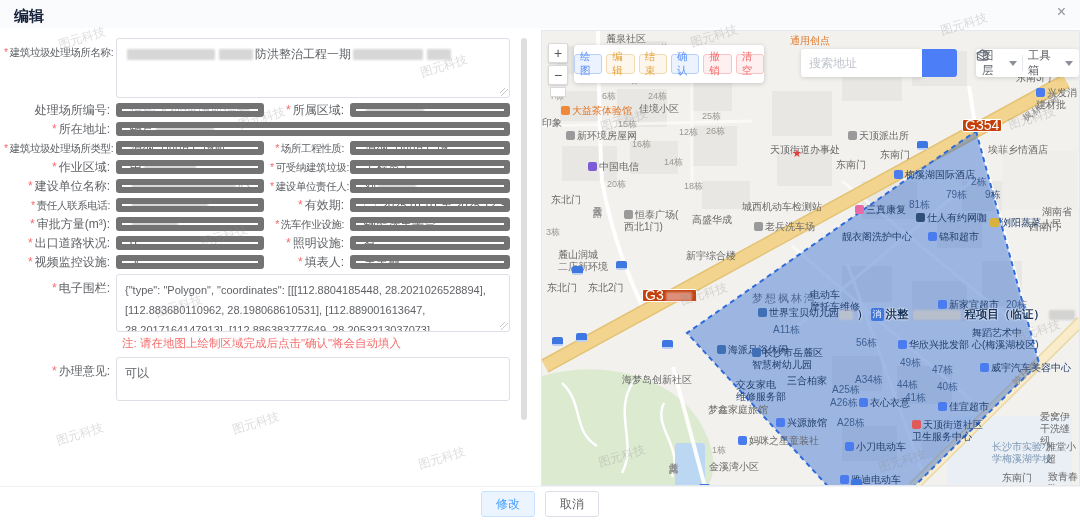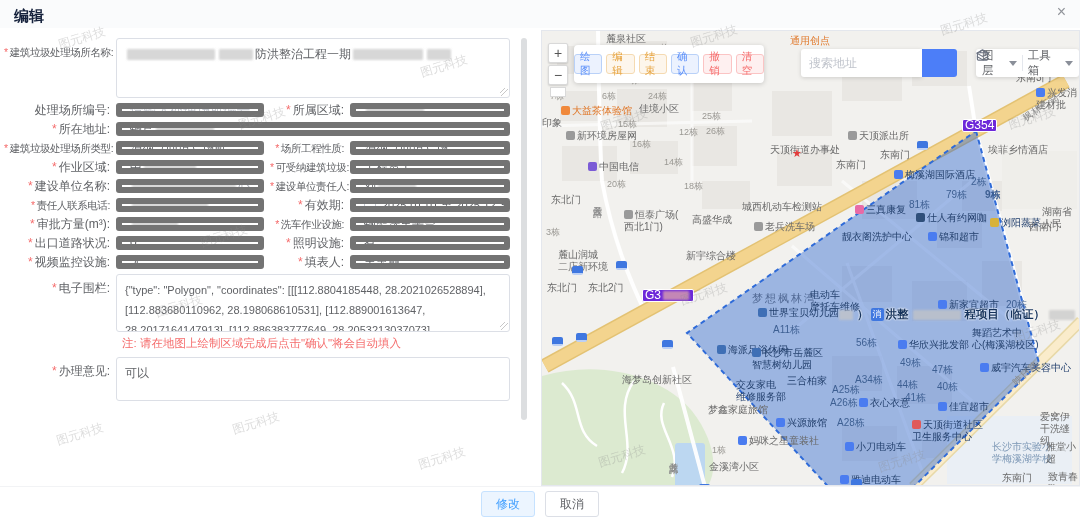--- a/index.html
+++ b/index.html
@@ -49,21 +49,21 @@
   .ml.n{color:#9a9893;font-size:9px}
   .ml.nb{color:#3d5f92;font-size:10px}
   .ml.o{color:#e0782a}
   .ml.rd{color:#8a8a8a;font-size:9.5px;letter-spacing:1px}
   .ml.area{color:#49618c;font-size:11px;letter-spacing:2px;opacity:.9}
   .ml.edu{color:#7c97b5}
   .ml .dot{display:inline-block;width:9px;height:9px;border-radius:2px;margin-right:2px;vertical-align:-1px}
   .vert{writing-mode:vertical-rl}
   .bus{position:absolute;width:11px;height:9px;background:#3f77e0;border-radius:2px;z-index:2;border-bottom:2px solid #bcd0f5}
   .star{position:absolute;color:#e23c3c;font-size:11px;z-index:2}
-  .gbadge{position:absolute;background:#6d28d9;color:#fff;font-size:12px;padding:0 2px;border-radius:2px;border:1px solid #fff;z-index:2;line-height:11px}
+  .gbadge{position:absolute;background:#c2410c;color:#fff;font-size:14px;padding:0 2px;border-radius:2px;border:1px solid #fff;z-index:2;line-height:11px}
   .obadge{position:absolute;width:14px;height:9px;background:#f0a03a;border-radius:2px;z-index:2}
   
   .zbox{position:absolute;left:6px;top:12px;z-index:5}
   .zbtn{width:20px;height:20px;background:#fff;border:1px solid #d9d9d9;border-radius:2px;display:flex;align-items:center;justify-content:center;
         font-size:14px;color:#555;margin-bottom:2px;box-shadow:0 1px 2px rgba(0,0,0,.15);cursor:pointer}
   .scalebox{position:absolute;left:8px;top:56px;width:16px;height:10px;background:#fff;border:1px solid #d9d9d9;z-index:5}
   .drawcard{position:absolute;left:32px;top:14px;width:190px;height:38px;background:#fff;border-radius:4px;
             box-shadow:0 1px 5px rgba(0,0,0,.18);display:flex;align-items:center;justify-content:center;gap:4px;z-index:5}
   .chip{height:20px;padding:0 5px;border-radius:3px;font-size:10.5px;display:flex;align-items:center;cursor:pointer}
   .chip.blue{background:#ecf2fe;border:1px solid #b9d1f8;color:#5b8ff9}
@@ -337,21 +337,21 @@
         <div class="ml g" style="left: 504px; top: 410px;">雅堂小超</div>
         <div class="ml g" style="left: 506px; top: 440px;">致青春嗨</div>
         <div class="ml g" style="left: 460px; top: 441px;">东南门</div>
         <div class="ml b" style="left: 194px; top: 348px;">交友家电
 维修服务部</div>
         <div class="ml b" style="left: 234px; top: 386px;"><span class="dot" style="background: rgb(74, 124, 240);"></span>兴源旅馆</div>
         <div class="ml b" style="left: 245px; top: 344px;">三合柏家</div>
         <div class="ml b" style="left: 352px; top: 138px;"><span class="dot" style="background: rgb(74, 124, 240);"></span>梅溪湖国际酒店</div>
         <div class="ml nb" style="left: 429px; top: 145px;">2栋</div>
         <div class="ml nb" style="left: 404px; top: 158px;">79栋</div>
-        <div class="ml nb" style="left: 443px; top: 158px; font-weight: bold;">9栋</div>
+        <div class="ml nb" style="left: 443px; top: 158px;">9栋</div>
         <div class="ml nb" style="left: 367px; top: 168px;">81栋</div>
         <div class="ml b" style="left: 313px; top: 173px;"><span class="dot" style="background: rgb(232, 106, 166);"></span>三真康复</div>
         <div class="ml b" style="left: 374px; top: 181px;"><span class="dot" style="background: rgb(47, 79, 122);"></span>仕人有约网咖</div>
         <div class="ml b" style="left: 448px; top: 186px;"><span class="dot" style="background: rgb(216, 178, 58);"></span>浏阳蒸菜</div>
         <div class="ml b" style="left: 300px; top: 200px; text-align: right;">靓衣阁洗护中心</div>
         <div class="ml b" style="left: 386px; top: 200px;"><span class="dot" style="background: rgb(74, 124, 240);"></span>锦和超市</div>
         <div class="ml area" style="left: 210px; top: 261px;">梦想枫林湾</div>
         <div class="ml b" style="left: 216px; top: 276px;"><span class="dot" style="background: rgb(63, 111, 181);"></span>世界宝贝幼儿园</div>
         <div class="ml nb" style="left: 231px; top: 293px;">A11栋</div>
         <div class="ml b" style="left: 175px; top: 313px;"><span class="dot" style="background: rgb(63, 111, 181);"></span>海派足浴休闲</div>

